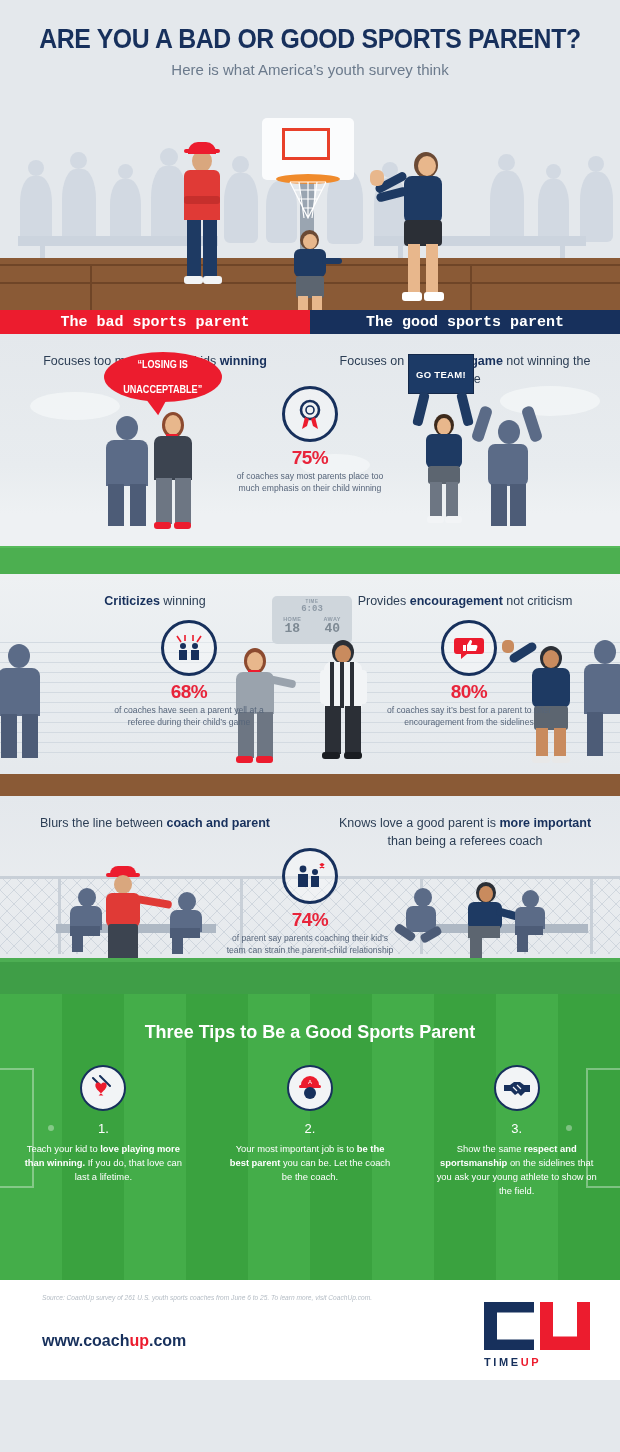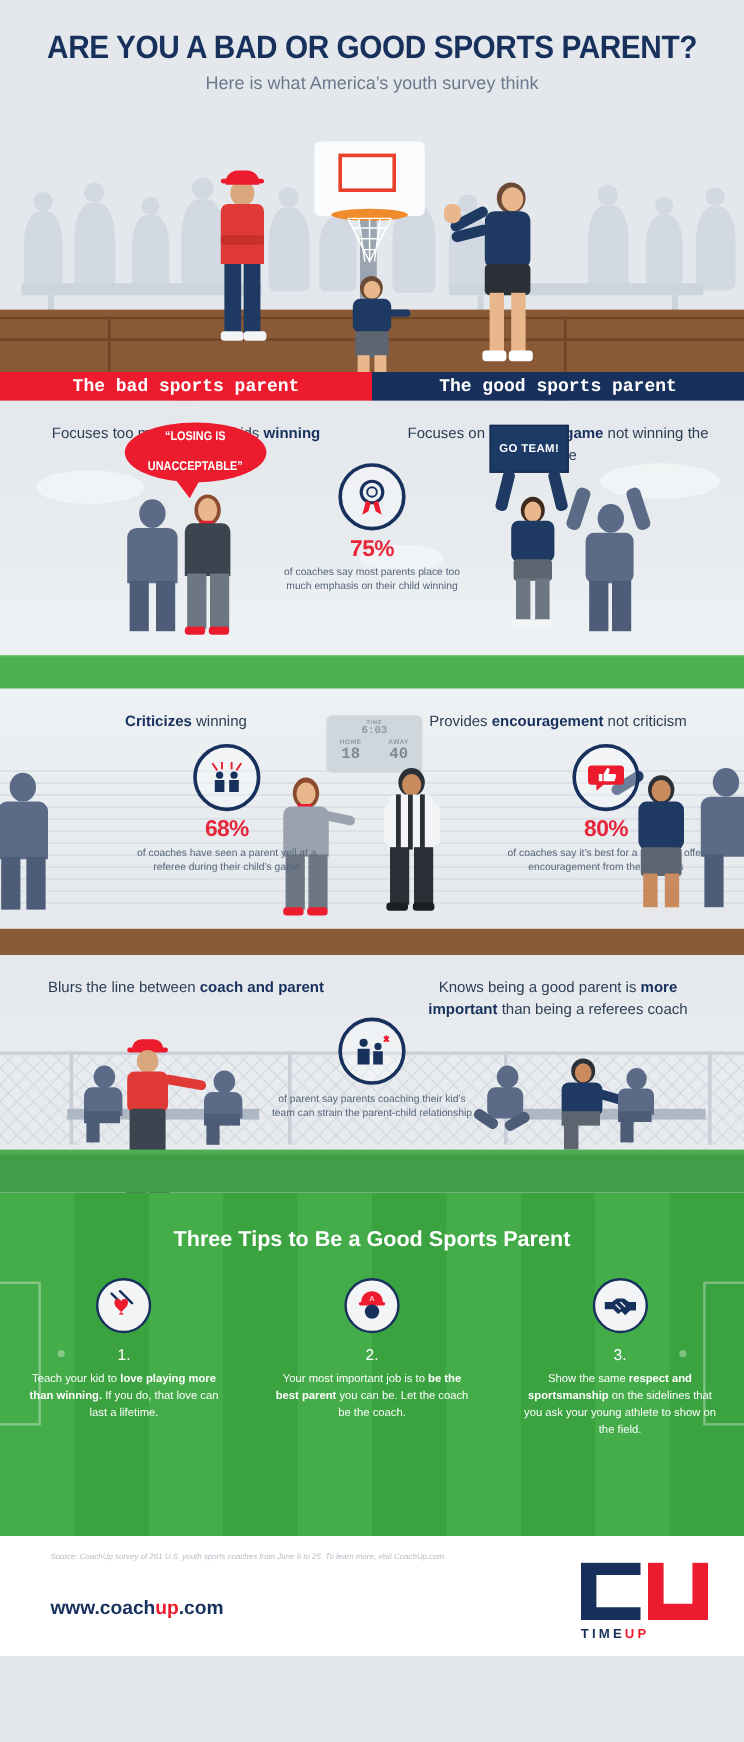--- a/index.html
+++ b/index.html
@@ -433,21 +433,21 @@
           <circle cx="10" cy="12" r="3" fill="#17305c"></circle>
           <path d="M6 16 h8 v10 h-8 z" fill="#17305c"></path>
           <circle cx="22" cy="12" r="3" fill="#17305c"></circle>
           <path d="M18 16 h8 v10 h-8 z" fill="#17305c"></path>
         </svg>
       </div>
       <div class="stat-pct">68%</div>
       <div class="stat-txt">of coaches have seen a parent yell at a referee during their child’s game</div>
     </div>
 
-    <div class="stat" style="left:420px;top:46px;">
+    <div class="stat" style="left:384px;top:46px;">
       <div class="stat-circle">
         <svg width="30" height="28" viewBox="0 0 30 28">
           <path d="M3 4 h24 a3 3 0 0 1 3 3 v10 a3 3 0 0 1 -3 3 h-14 l-6 5 v-5 h-4 a3 3 0 0 1 -3 -3 v-10 a3 3 0 0 1 3 -3 z" fill="#ec1c2e"></path>
           <path d="M13 17 v-6 l3 -5 a1.6 1.6 0 0 1 2 2 l-1 3 h5 a1.6 1.6 0 0 1 1.4 2 l-1.4 4 z" fill="#fff"></path>
           <rect x="9" y="11" width="3" height="6" fill="#fff"></rect>
         </svg>
       </div>
       <div class="stat-pct">80%</div>
       <div class="stat-txt">of coaches say it’s best for a parent to offer encouragement from the sidelines</div>
     </div>
@@ -468,21 +468,21 @@
       <rect x="240" y="0" width="3" height="78" fill="#aab5c2"></rect>
       <rect x="420" y="0" width="3" height="78" fill="#aab5c2"></rect>
       <rect x="590" y="0" width="3" height="78" fill="#aab5c2"></rect>
     </svg>
 
     <div class="sec-heads">
       <div class="sec-head">
         <span>Blurs the line between </span><b>coach and parent</b>
       </div>
       <div class="sec-head">
-        <span>Knows being a good parent is </span><b>more important</b><span> than being a referees coach</span>
+        <span>Knows love a good parent is </span><b>more important</b><span> than being a referees coach</span>
       </div>
     </div>
 
     <div class="bench" style="left:56px;top:128px;width:160px;height:9px;background:#aeb8c4;"></div>
     <div class="bench" style="left:428px;top:128px;width:160px;height:9px;background:#aeb8c4;"></div>
 
     <div class="person" style="left:66px;top:92px;">
       <div class="p-head" style="left:12px;top:0;width:18px;height:19px;background:#5b6b87;"></div>
       <div class="p-body" style="left:4px;top:18px;width:32px;height:24px;background:#5b6b87;border-radius:7px 7px 0 0;"></div>
       <div class="p-body" style="left:4px;top:38px;width:30px;height:10px;background:#4d5c77;"></div>
@@ -532,20 +532,21 @@
     <div class="stat" style="left:225px;top:52px;">
       <div class="stat-circle">
         <svg width="32" height="28" viewBox="0 0 32 28">
           <circle cx="9" cy="7" r="3.4" fill="#17305c"></circle>
           <path d="M4 12 h10 v13 h-10 z" fill="#17305c"></path>
           <circle cx="21" cy="10" r="3" fill="#17305c"></circle>
           <path d="M17 14 h8 v11 h-8 z" fill="#17305c"></path>
           <path d="M26 2 L30 6 M28 1 L28 6 M30 2 L26 6" stroke="#ec1c2e" stroke-width="1.6"></path>
         </svg>
       </div>
+      <div class="stat-pct">74%</div>
       <div class="stat-txt">of parent say parents coaching their kid’s team can strain the parent-child relationship</div>
     </div>
 
     <div class="sec3-grass-lt"></div>
     <div class="sec3-grass"></div>
   </div>
 
   <div class="tips">
     <div class="pitch-stripe" style="left:0;"></div>
     <div class="pitch-stripe" style="left:124px;"></div>

